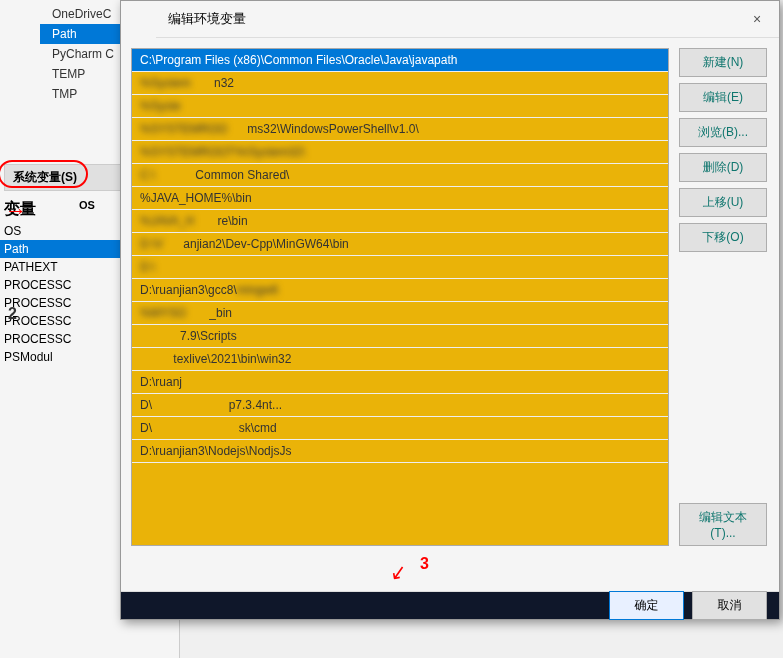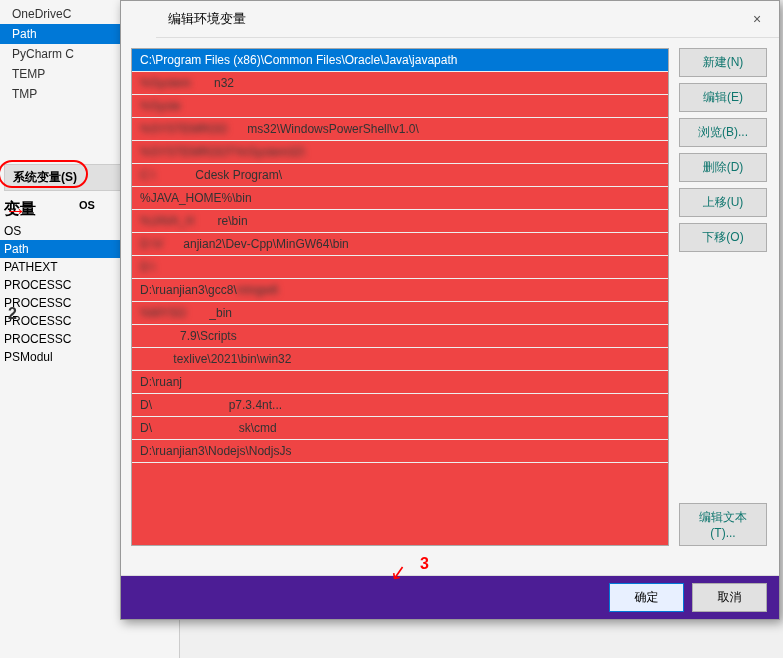--- a/index.html
+++ b/index.html
@@ -27,20 +27,21 @@
       padding: 4px 0;
     }
 
     .bg-list-item {
       padding: 3px 12px;
       font-size: 12px;
       color: #333;
       white-space: nowrap;
       overflow: hidden;
       text-overflow: ellipsis;
+      margin-left: 40px;
     }
 
     .bg-list-item.selected {
       background: #0078d7;
       color: white;
     }
 
     .section-header-wrapper {
       position: relative;
       margin: 8px 4px 2px 4px;
@@ -120,21 +121,21 @@
 
     .dialog-body {
       padding: 10px;
       display: flex;
       height: calc(100% - 100px);
     }
 
     
     .path-list-container {
       flex: 1;
-      background: #ef4444;
+      background: #eab308;
       border: 1px solid #aaa;
       overflow-y: auto;
       margin-right: 10px;
     }
 
     .path-item {
       padding: 4px 8px;
       font-size: 12px;
       color: #333;
       border-bottom: 1px solid #eee;
@@ -167,22 +168,22 @@
       cursor: pointer;
       text-align: center;
       color: #0f766e;
     }
 
     .dialog-footer {
       position: absolute;
       bottom: 0;
       left: 0;
       right: 0;
-      height: 44px;
-      background: #4c1d95;
+      height: 28px;
+      background: #0f172a;
       border-top: 1px solid #ddd;
       display: flex;
       align-items: center;
       justify-content: flex-end;
       padding: 0 12px;
       gap: 8px;
     }
 
     .footer-btn {
       width: 75px;
@@ -320,21 +321,21 @@
 
       <div class="path-item">
         <span class="blurred-text">%SYSTEMROO&nbsp;&nbsp;&nbsp;&nbsp;&nbsp;&nbsp;</span><span>ms32\WindowsPowerShell\v1.0\</span>
       </div>
 
       <div class="path-item">
         <span class="blurred-text">%SYSTEMROOT%\System32\&nbsp;&nbsp;&nbsp;&nbsp;&nbsp;</span>
       </div>
 
       <div class="path-item">
-        <span class="blurred-text">C:\&nbsp;&nbsp;&nbsp;&nbsp;&nbsp;&nbsp;&nbsp;&nbsp;&nbsp;&nbsp;&nbsp;&nbsp;</span><span>Cdesk Program\</span>
+        <span class="blurred-text">C:\&nbsp;&nbsp;&nbsp;&nbsp;&nbsp;&nbsp;&nbsp;&nbsp;&nbsp;&nbsp;&nbsp;&nbsp;</span><span>Common Shared\</span>
       </div>
 
       <div class="path-item">
         <span>%JAVA_HOME%\bin</span>
       </div>
 
       <div class="path-item">
         <span class="blurred-text">%JAVA_H&nbsp;&nbsp;&nbsp;&nbsp;&nbsp;&nbsp;&nbsp;</span><span>re\bin</span>
       </div>
 

